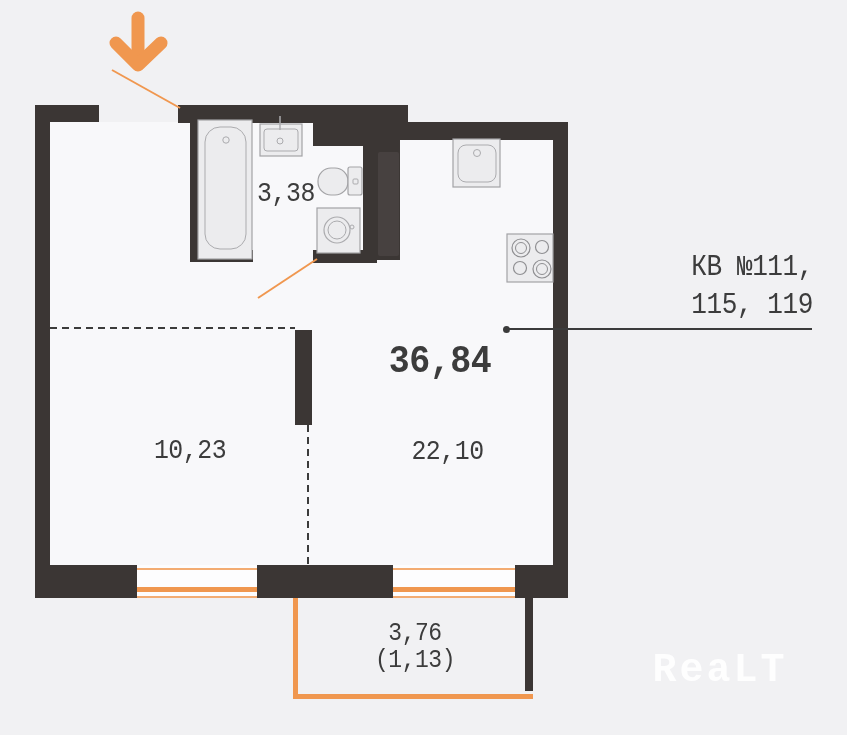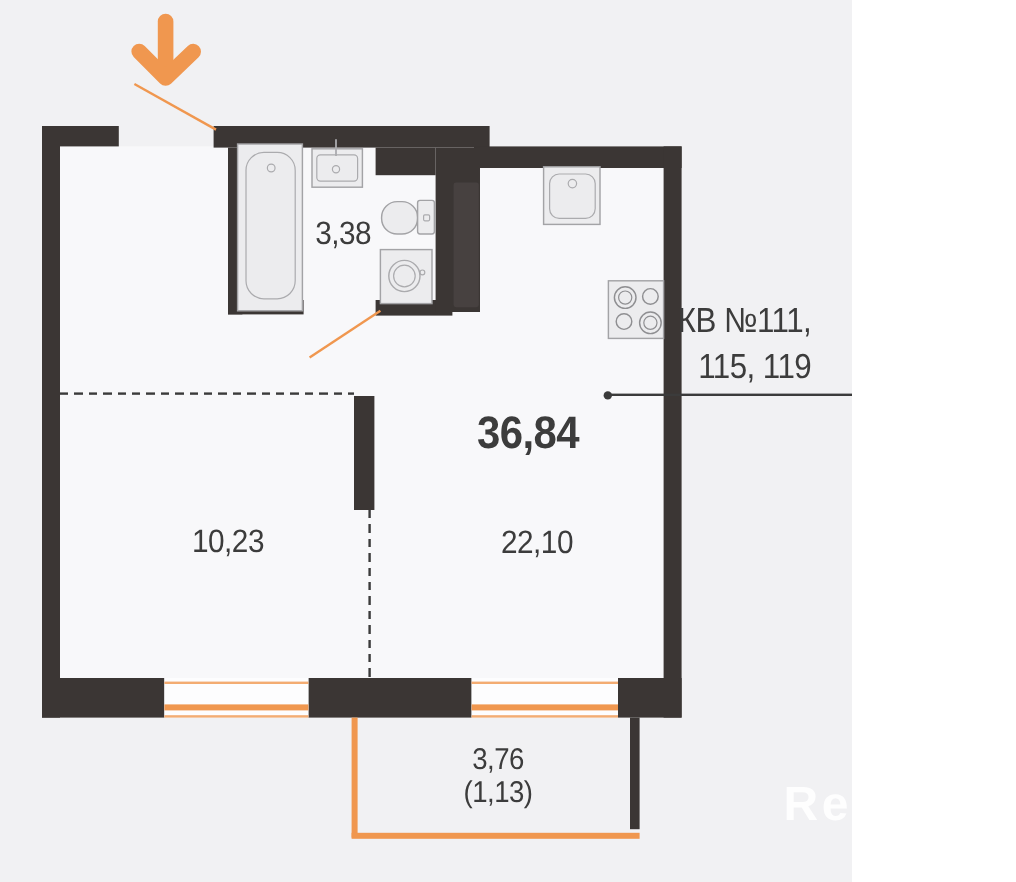--- a/index.html
+++ b/index.html
@@ -7,21 +7,21 @@
     --wall-light:#474140;
     --accent:#F0974F;
     --bg:#F1F1F3;
     --interior:#F8F8FA;
     --text:#3C3C3C;
     --fixture-fill:#ECECEE;
     --fixture-stroke:#A3A3A6;
   }
   html,body{margin:0;padding:0;}
   body{font-family:"Liberation Sans", sans-serif; background:#fff;}
-  .stage{position:relative;width:710px;height:735px;background:var(--bg);overflow:hidden;}
+  .stage{position:relative;width:847px;height:735px;background:var(--bg);overflow:hidden;font-family:Liberation Mono, monospace;}
   .abs{position:absolute;}
   .wall{position:absolute;background:var(--wall);}
   .interior{position:absolute;background:var(--interior);}
   .label{position:absolute;color:var(--text);text-align:center;transform:scaleX(.92);}
   .num{font-size:27px;letter-spacing:-.5px;}
   .total{font-size:38px;font-weight:bold;letter-spacing:-.5px;}
   .apt{font-size:29px;line-height:38px;text-align:right;transform:scaleX(.9);transform-origin:right center;letter-spacing:-.5px;}
   .balc-num{font-size:25px;letter-spacing:-.5px;}
   .dash-h{position:absolute;height:2px;background:repeating-linear-gradient(90deg,#3b3b3b 0 7px,transparent 7px 12px);}
   .dash-v{position:absolute;width:2px;background:repeating-linear-gradient(180deg,#3b3b3b 0 7px,transparent 7px 12px);}

